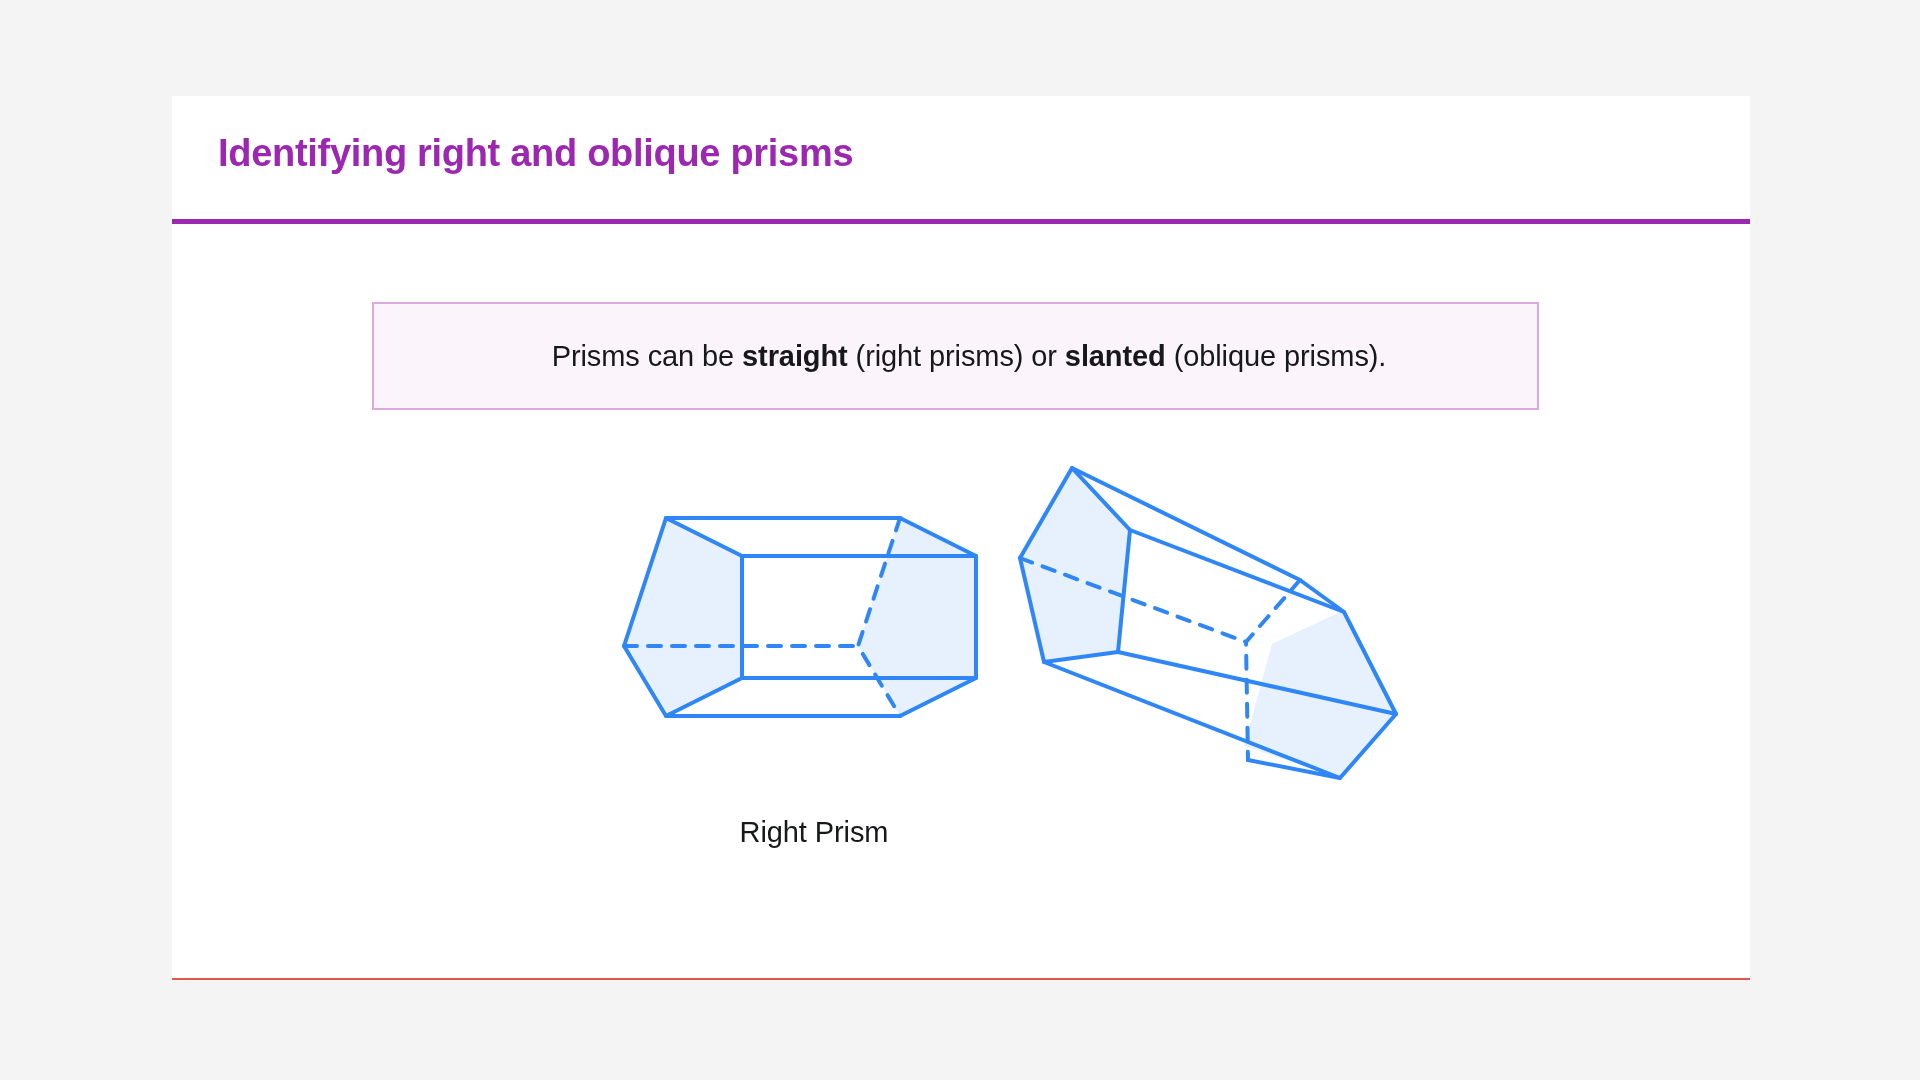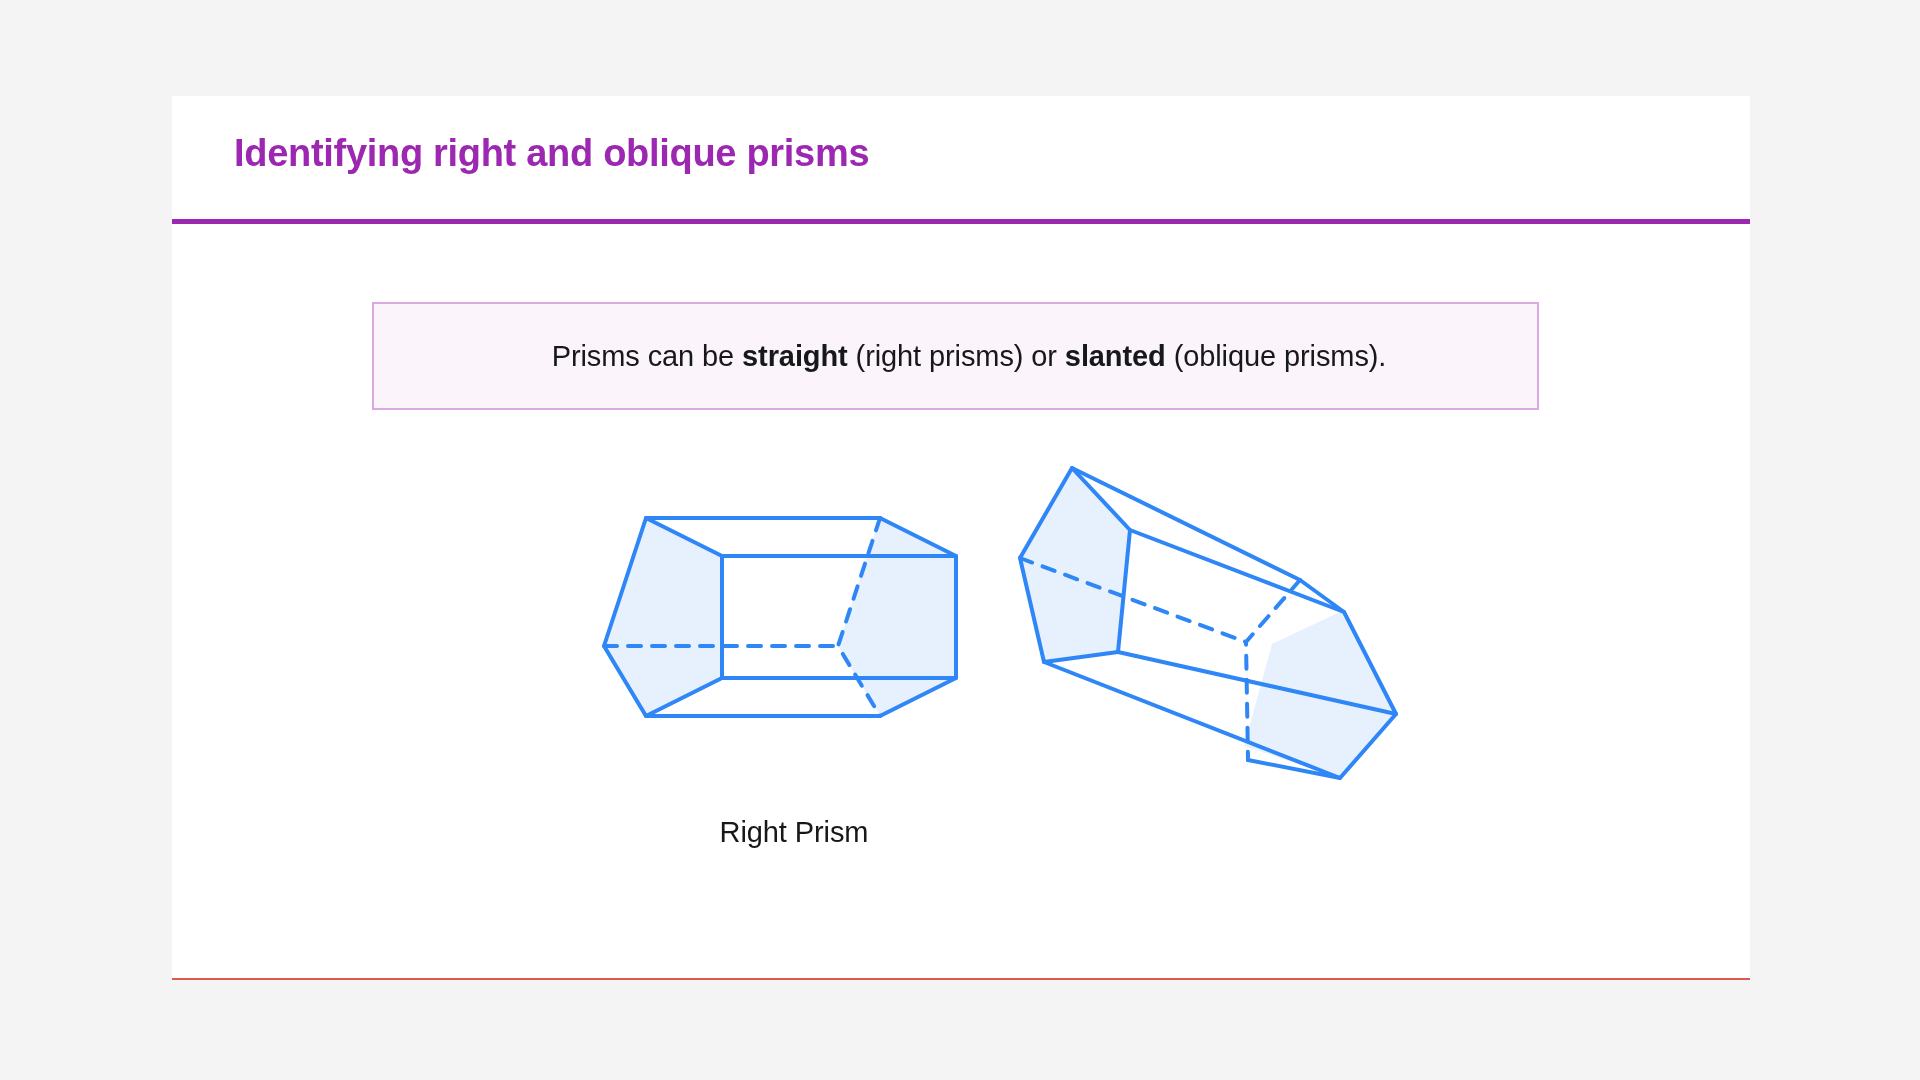--- a/index.html
+++ b/index.html
@@ -27,21 +27,20 @@
 
   .card-title {
     position: absolute;
     left: 46px;
     top: 36px;
     font-size: 38px;
     font-weight: bold;
     color: #9c27b0;
     letter-spacing: -0.3px;
     white-space: nowrap;
-    margin-left: 16px;
   }
 
   .title-divider {
     position: absolute;
     left: 0px;
     top: 123px;
     width: 1578px;
     height: 5px;
     background: #9c27b0;
   }
@@ -77,21 +76,21 @@
     width: 1578px;
     height: 440px;
   }
 
   .figure {
     position: absolute;
     top: 0;
     width: 420px;
     height: 440px;
   }
-  .figure.right-prism-fig { left: 412px; }
+  .figure.right-prism-fig { left: 432px; }
   .figure.oblique-prism-fig { left: 838px; }
 
   .figure svg {
     display: block;
   }
 
   .figure-label {
     position: absolute;
     top: 370px;
     width: 100%;

